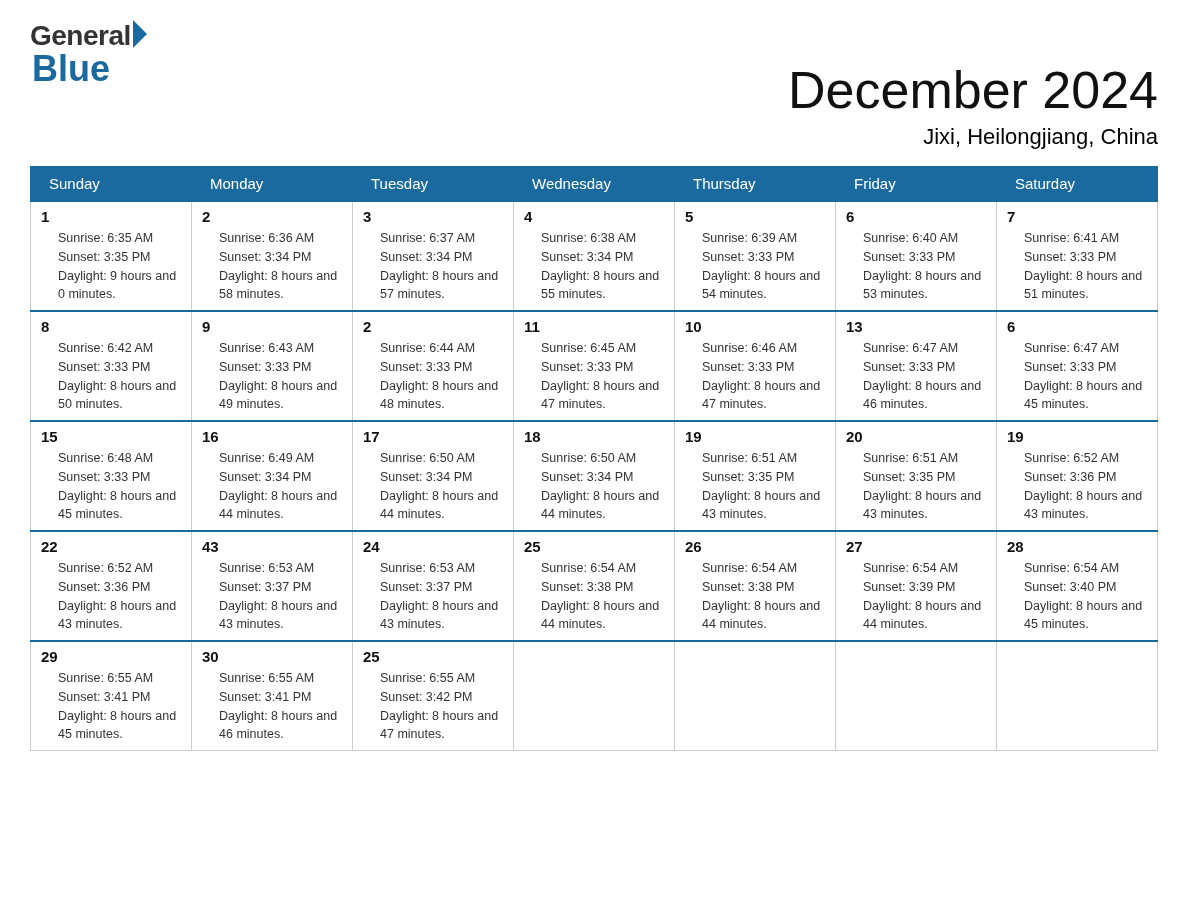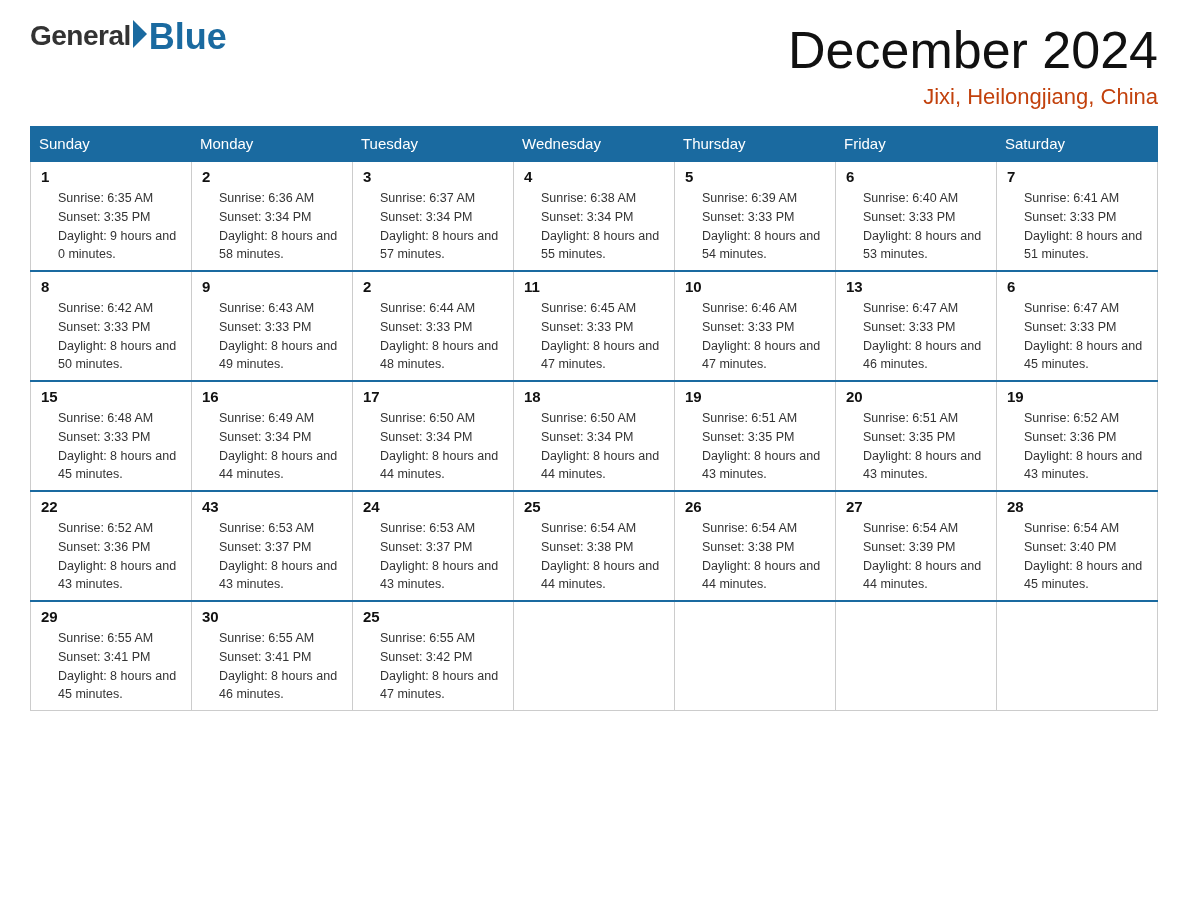--- a/index.html
+++ b/index.html
@@ -11,21 +11,21 @@
       padding: 20px 30px;
     }
     .header {
       display: flex;
       justify-content: space-between;
       align-items: flex-start;
       margin-bottom: 16px;
     }
     .logo {
       display: flex;
-      flex-direction: row;
+      flex-direction: column;
       align-items: flex-start;
     }
     .logo-top {
       display: flex;
       align-items: center;
     }
     .logo-general {
       font-size: 28px;
       font-weight: bold;
       color: #333;
@@ -47,36 +47,37 @@
       margin-top: -4px;
       margin-left: 2px;
     }
     .title-block {
       text-align: right;
     }
     .month-title {
       font-size: 52px;
       font-weight: normal;
       color: #111;
+      margin-top: 40px;
     }
     .location {
       font-size: 22px;
-      color: #c2410c;
+      color: #000000;
       margin-top: 4px;
     }
     table {
       width: 100%;
       border-collapse: collapse;
     }
     thead th {
       background-color: #1a6aa0;
       color: #fff;
       font-size: 15px;
       font-weight: normal;
-      padding: 8px 8px;
+      padding: 8px 18px;
       text-align: left;
       border: 1px solid #1a6aa0;
     }
     tbody td {
       vertical-align: top;
       padding: 6px 10px;
       border: 1px solid #ccc;
       font-size: 13px;
       color: #333;
       width: 14.28%;

